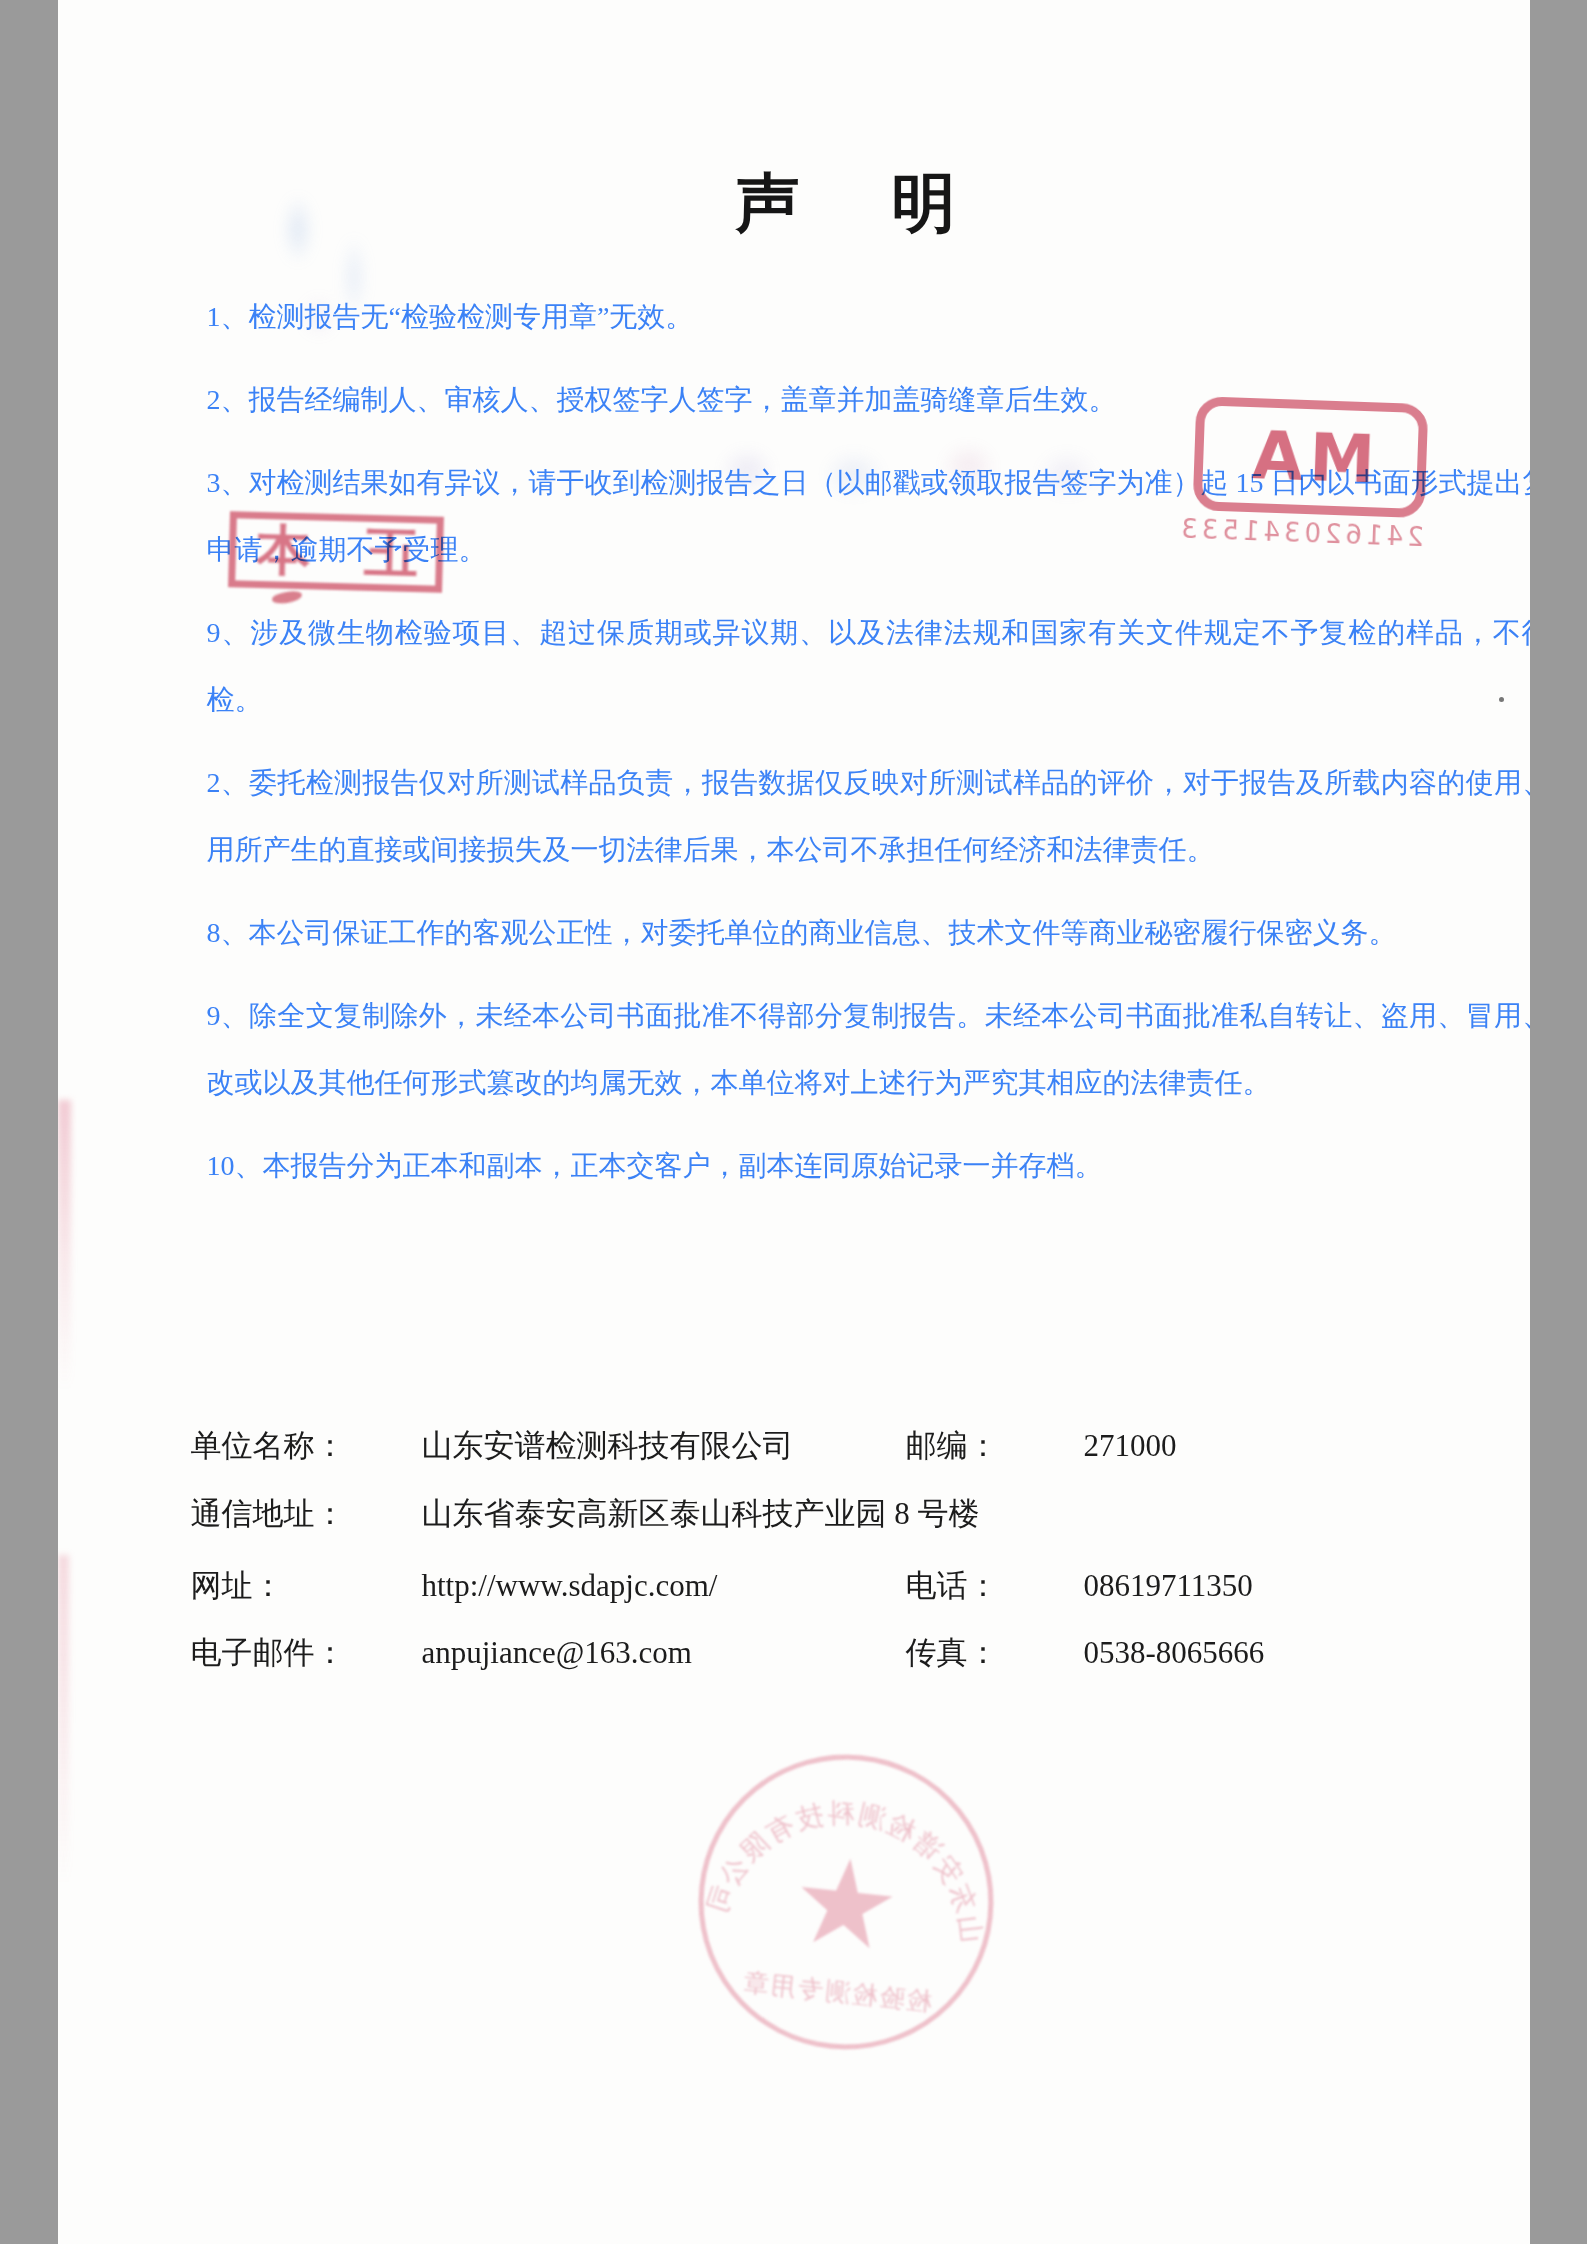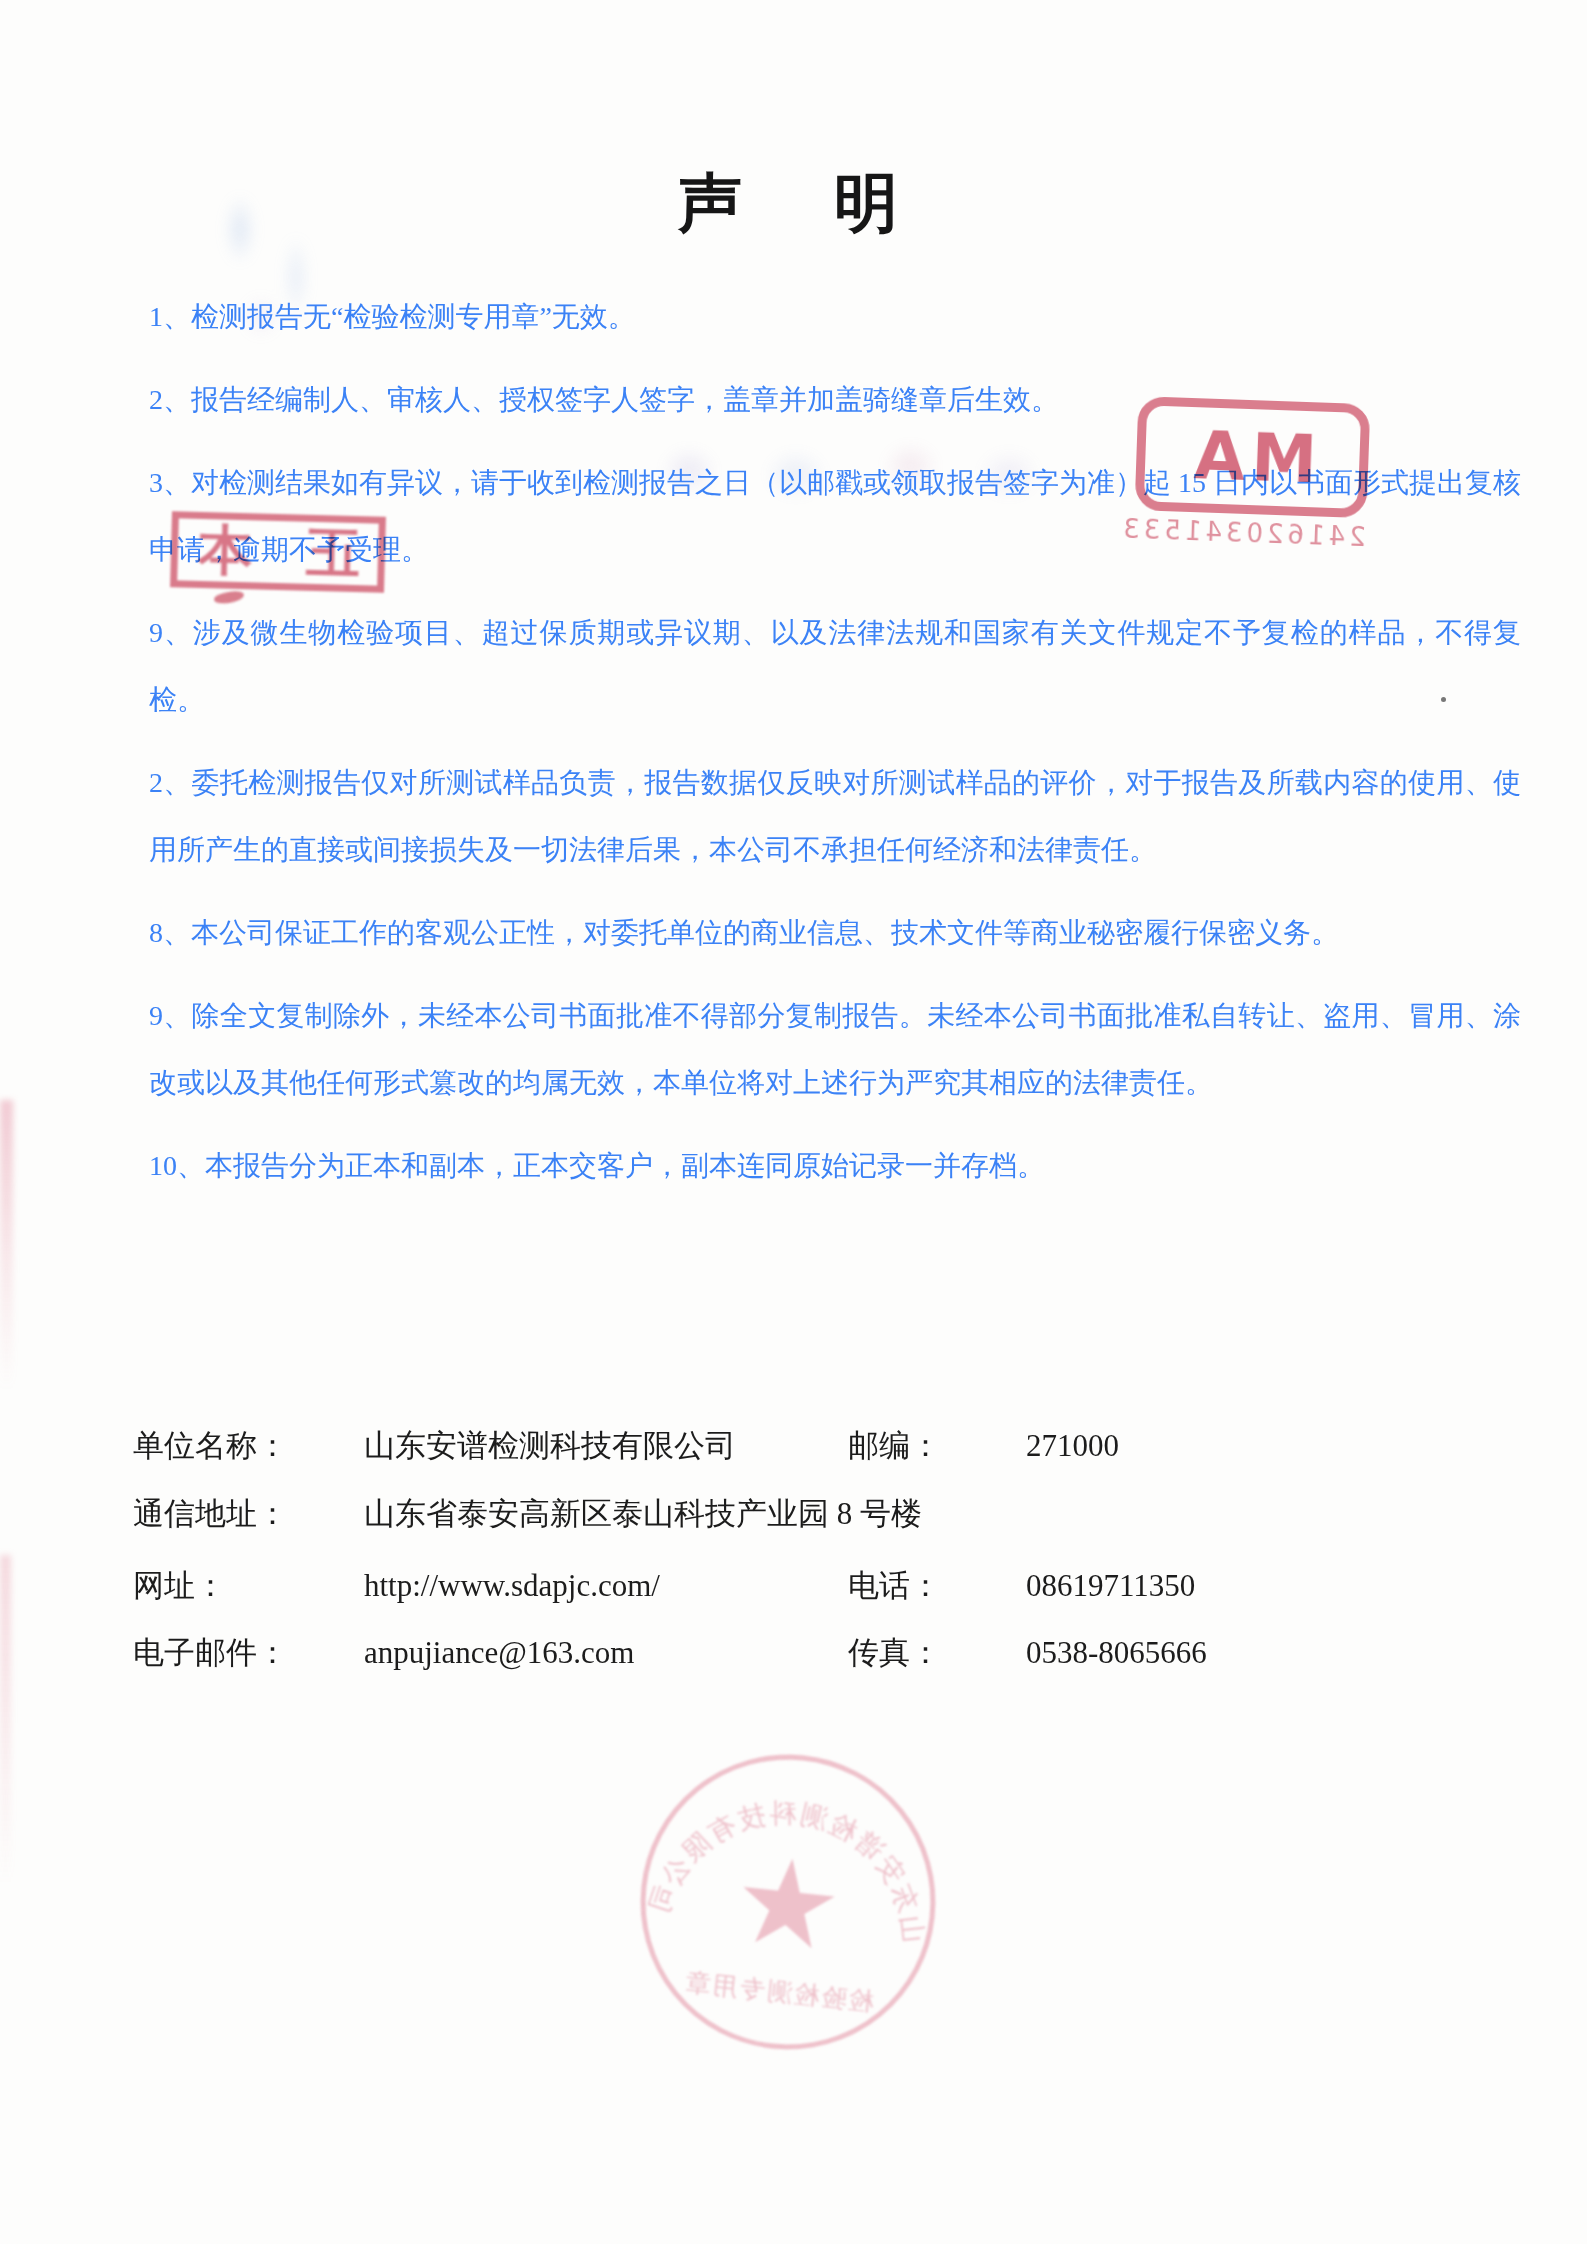--- a/index.html
+++ b/index.html
@@ -1,18 +1,18 @@
 <!DOCTYPE html>
 <html><head>
 <meta charset="utf-8">
 <style>
   html,body { margin:0; padding:0; background:#9a9a9a; }
   .page {
     position:relative;
-    width:1587px; height:2244px;
+    width:1472px; height:2244px;
     margin:0 auto;
     background:#fdfdfc;
     overflow:hidden;
     color:#1f1f1f;
     font-family:"Liberation Serif","DejaVu Serif",serif;
   }
 
   
   .title {
     position:absolute; top:160px; left:0; width:1576px;

